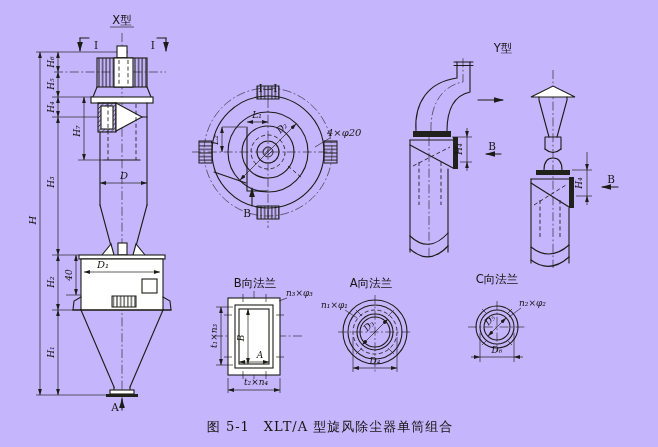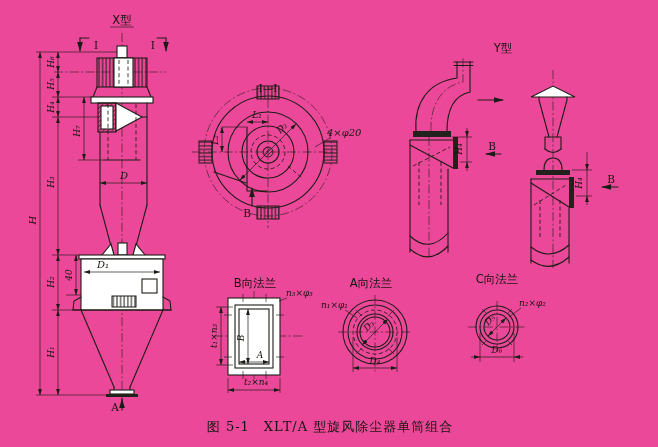--- a/index.html
+++ b/index.html
@@ -1,16 +1,16 @@
 <!DOCTYPE html>
 <html><head>
 <meta charset="utf-8">
 <style>
   html,body{margin:0;padding:0;background:#e8e8e6;}
-  .page{width:658px;height:447px;background:#ec4899;position:relative;overflow:hidden;
+  .page{width:658px;height:447px;background:#c4b5fd;position:relative;overflow:hidden;
         font-family:"DejaVu Serif","Liberation Serif",serif;}
   svg{display:block;}
   svg text{user-select:none;fill:#15150f;}
   .s   {stroke:#1c1c16;stroke-width:1.1;fill:none;stroke-linecap:round;}
   .sw  {stroke:#1c1c16;stroke-width:1.1;fill:#fff;}
   .thin{stroke:#1c1c16;stroke-width:0.65;fill:none;}
   .dim {stroke:#1c1c16;stroke-width:0.7;fill:none;}
   .dash{stroke:#1c1c16;stroke-width:0.85;fill:none;stroke-dasharray:4 2.6;}
   .cl  {stroke:#1c1c16;stroke-width:0.6;fill:none;stroke-dasharray:9 2.5 1.8 2.5;}
   .fill{fill:#22221c;stroke:none;}

